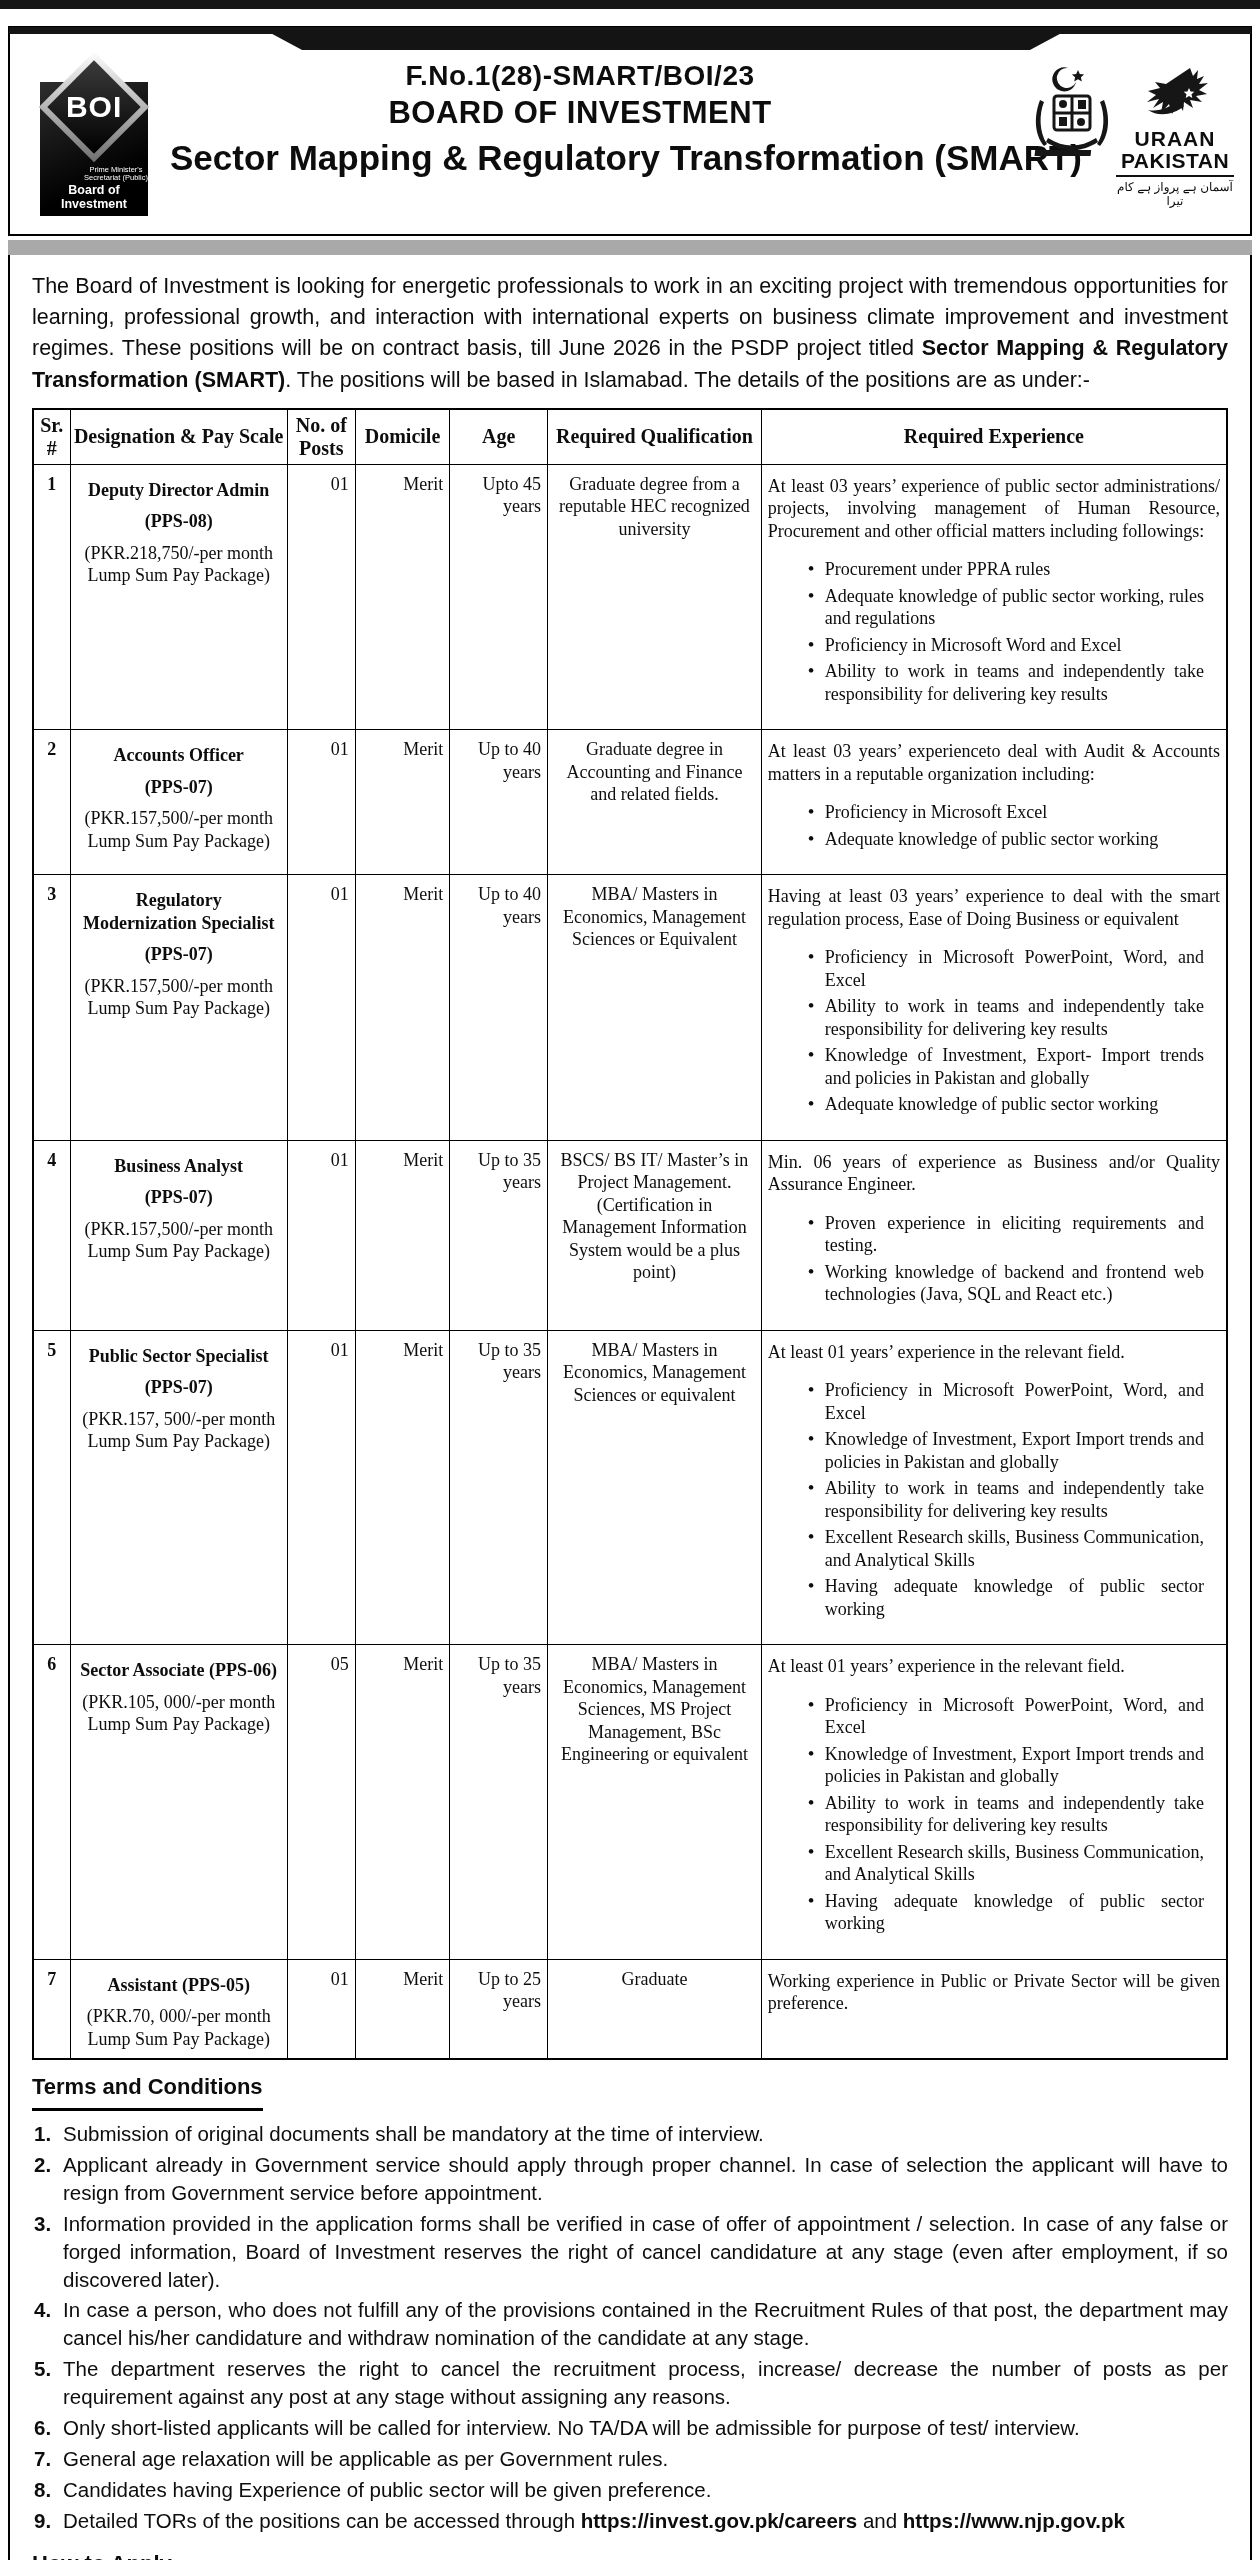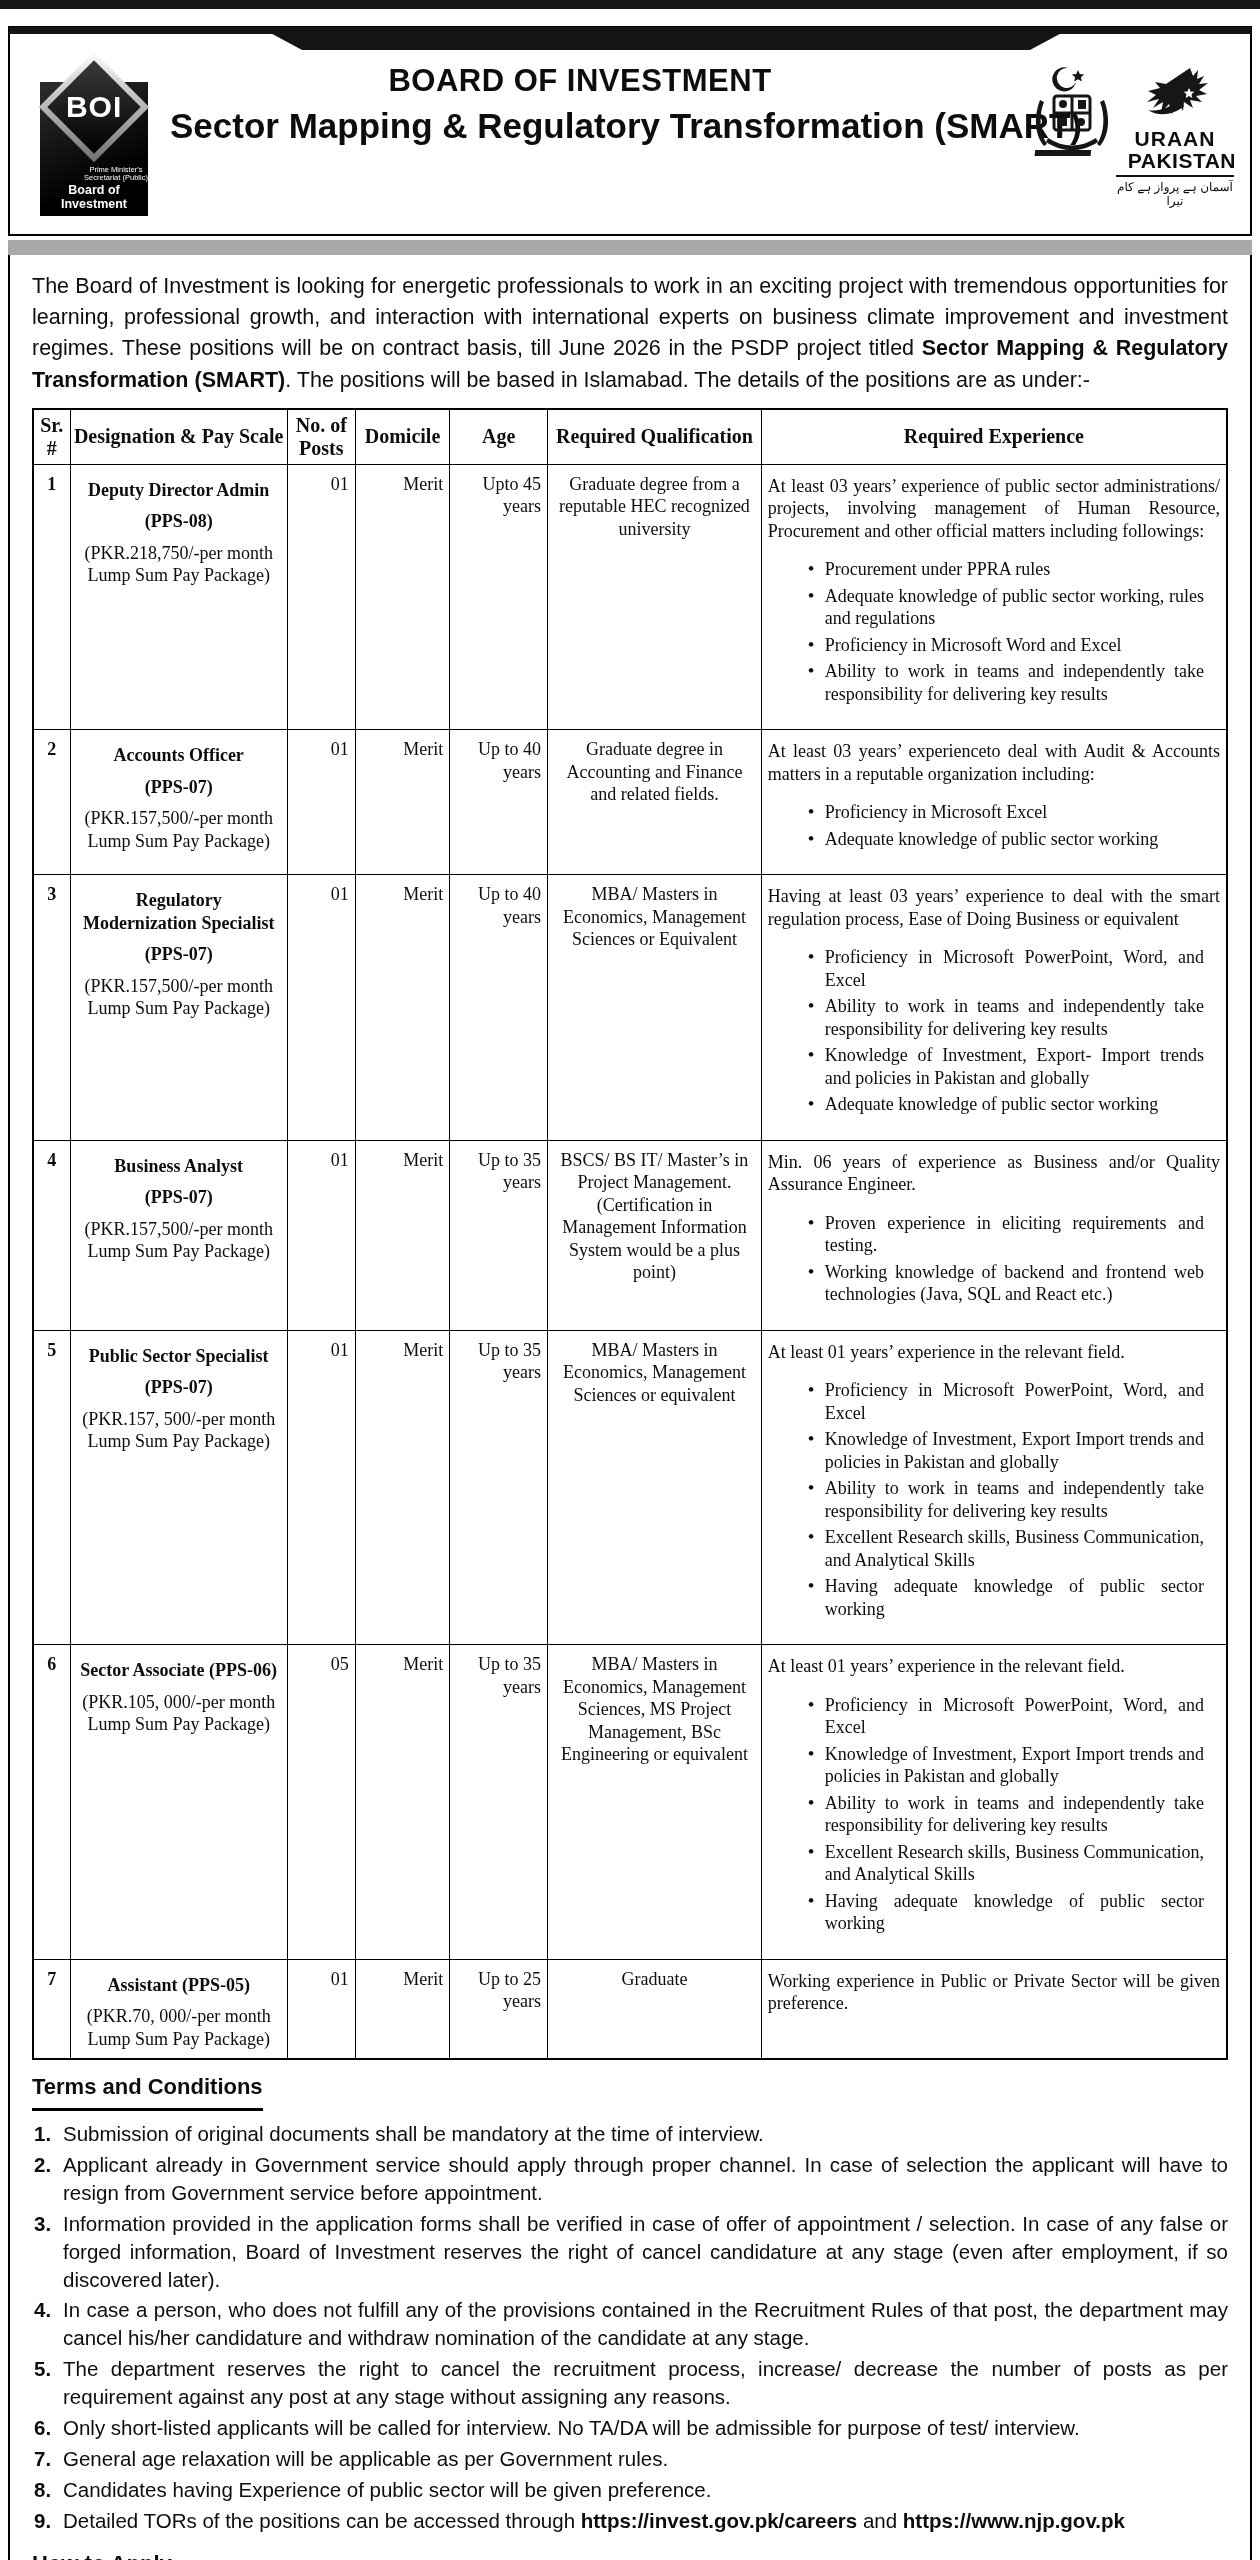--- a/index.html
+++ b/index.html
@@ -23,21 +23,21 @@
   .boi-cap-small{margin-top:20px;color:#fff;font-size:7.5px;line-height:1.1;padding-left:44px;}
   .boi-cap-bold{color:#fff;font-size:12.5px;font-weight:bold;line-height:1.15;}
   .mast-center{position:absolute;left:160px;right:260px;top:32px;text-align:center;}
   .mast-fileno{font-size:28px;font-weight:bold;letter-spacing:.5px;}
   .mast-office{font-size:31px;font-weight:bold;margin-top:3px;}
   .mast-board{font-size:31px;font-weight:bold;margin-top:3px;letter-spacing:.5px;}
   .mast-project{font-size:35px;font-weight:bold;margin-top:7px;white-space:nowrap;}
   .mast-right{position:absolute;right:14px;top:38px;display:flex;align-items:flex-start;}
   .uraan{width:122px;text-align:center;}
   .uraan-line1{font-size:21px;font-weight:bold;letter-spacing:1px;line-height:1;}
-  .uraan-line2{font-size:21px;font-weight:bold;letter-spacing:.5px;line-height:1.1;text-align:right;}
+  .uraan-line2{font-size:21px;font-weight:bold;letter-spacing:.5px;line-height:1.1;}
   .uraan-rule{height:2px;background:#111;margin:3px 2px;}
   .uraan-urdu{font-size:12px;line-height:1.2;direction:rtl;}
 
   
   .banner{margin:16px 8px 0;height:152px;background:#0c0c0c;display:flex;align-items:center;
       justify-content:center;overflow:hidden;}
   .banner span{color:#fff;font-weight:bold;font-size:99px;letter-spacing:3px;white-space:nowrap;
       transform:scale(1.1,1.42);display:inline-block;}
   .gray-strip{margin:4px 8px 0;height:15px;background:#a9a9a9;}
 
@@ -87,20 +87,21 @@
       <div class="boi-diamond-outer">
         <div class="boi-diamond-inner">
           <span class="boi-acronym">BOI</span>
         </div>
       </div>
       <div class="boi-cap-small">Prime Minister's Secretariat (Public)</div>
       <div class="boi-cap-bold">Board of Investment</div>
     </div>
 
     <div class="mast-center">
+      <div class="mast-fileno">F.No.1(28)-SMART/BOI/23</div>
       <div class="mast-board">BOARD OF INVESTMENT</div>
       <div class="mast-project">Sector Mapping &amp; Regulatory Transformation (SMART)</div>
     </div>
 
     <div class="mast-right">
       <span>
         <svg width="84" height="112" viewBox="0 0 84 112" fill="#161616">
           <path d="M46 16a12 12 0 1 1-8-14 10 10 0 1 0 8 14z"></path>
           <path d="M48 4l1.8 4 4.3.4-3.2 2.9.9 4.2-3.8-2.2-3.8 2.2.9-4.2-3.2-2.9 4.3-.4z"></path>
           <path d="M10 34c-6 16-6 34 4 46l3-2C9 66 9 48 14 36z"></path>

